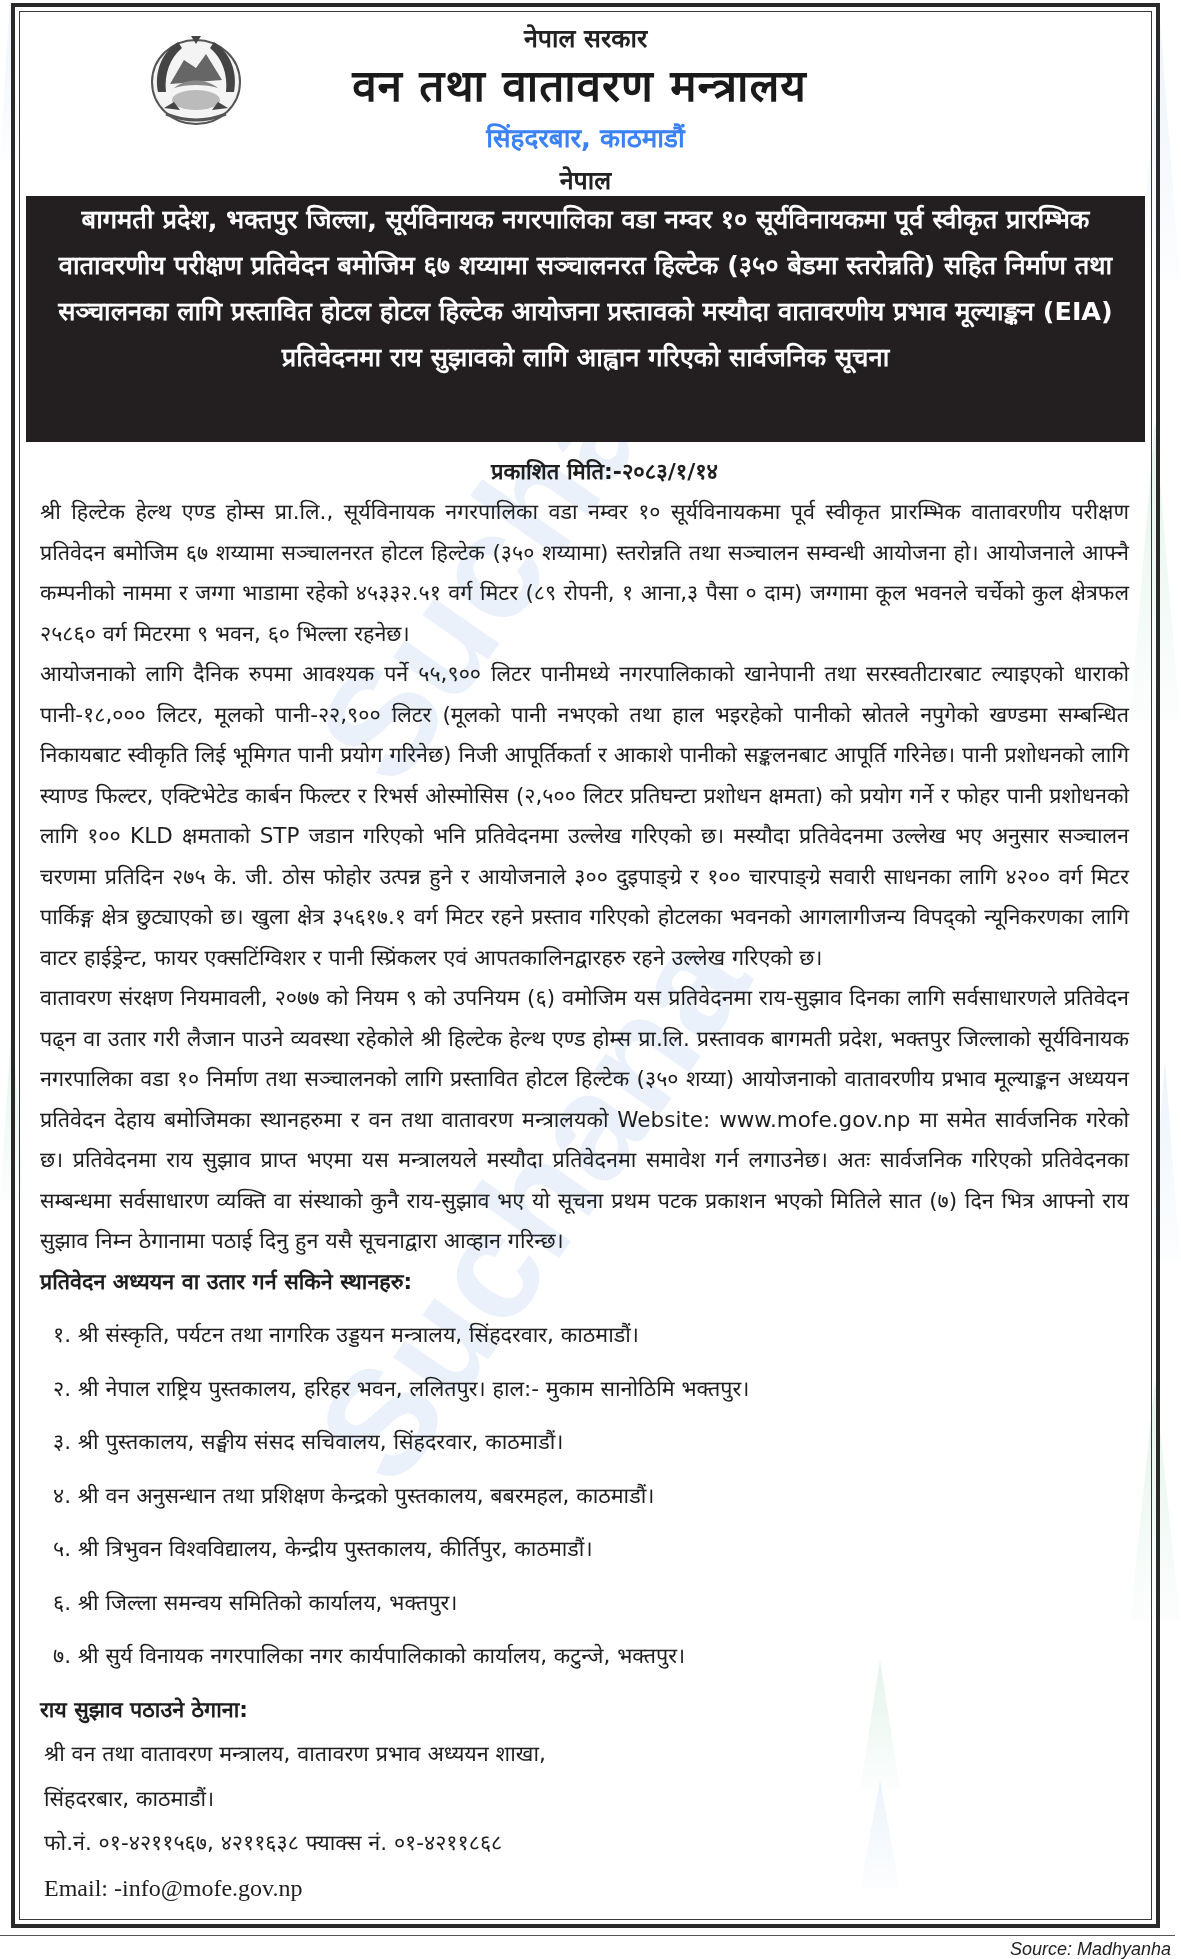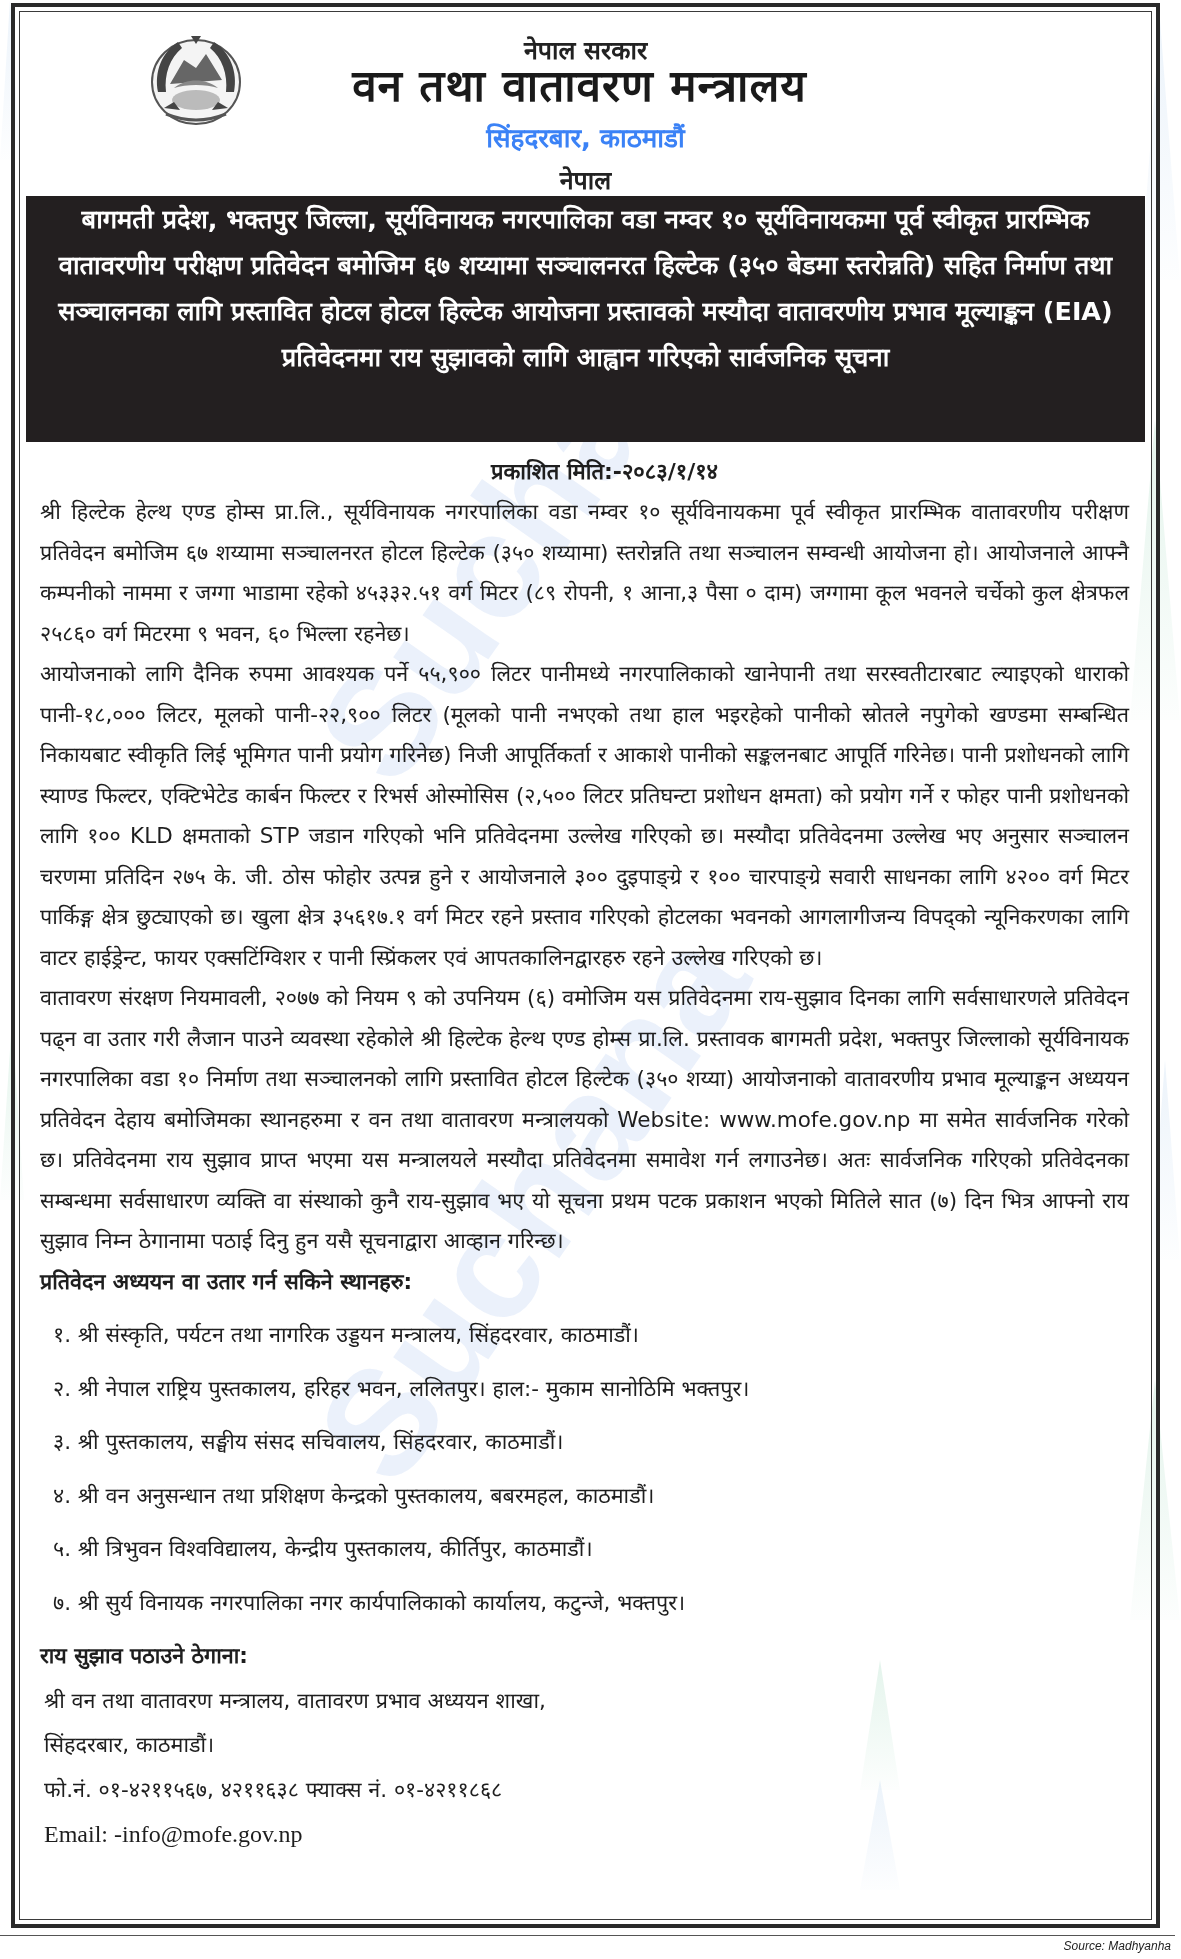--- a/index.html
+++ b/index.html
@@ -76,21 +76,20 @@
       height: 96px;
     }
     .gov-line {
       position: absolute;
       left: 0; right: 0;
       top: 8px;
       text-align: center;
       font-size: 25px;
       font-weight: bold;
       color: #222;
-      margin-top: 12px;
     }
     .ministry-title {
       position: absolute;
       left: 0; right: 12px;
       top: 42px;
       text-align: center;
       font-size: 44px;
       font-weight: bold;
       color: #1a1a1a;
       letter-spacing: 1px;
@@ -190,21 +189,21 @@
       height: 0;
       border-top: 1.5px solid #555;
       z-index: 1;
     }
     .source {
       position: absolute;
       right: 10px;
       top: 1939px;
       font-family: "Liberation Sans", sans-serif;
       font-style: italic;
-      font-size: 12px;
+      font-size: 18px;
       color: #222;
       z-index: 1;
     }
   </style>
 </head>
 <body>
 
 <div class="watermark" style="left:0;top:0;width:1181px;height:1959px;">
   <div class="wm-shard" style="left:1140px;top:20px;width:40px;height:260px;"></div>
   <div class="wm-shard green" style="left:1130px;top:420px;width:50px;height:300px;"></div>
@@ -251,20 +250,21 @@
       <p class="para">आयोजनाको लागि दैनिक रुपमा आवश्यक पर्ने ५५,९०० लिटर पानीमध्ये नगरपालिकाको खानेपानी तथा सरस्वतीटारबाट ल्याइएको धाराको पानी-१८,००० लिटर, मूलको पानी-२२,९०० लिटर (मूलको पानी नभएको  तथा हाल भइरहेको पानीको स्रोतले नपुगेको खण्डमा सम्बन्धित निकायबाट स्वीकृति लिई भूमिगत पानी प्रयोग गरिनेछ) निजी आपूर्तिकर्ता र आकाशे पानीको सङ्कलनबाट आपूर्ति गरिनेछ। पानी प्रशोधनको लागि स्याण्ड फिल्टर, एक्टिभेटेड कार्बन फिल्टर र रिभर्स ओस्मोसिस (२,५०० लिटर प्रतिघन्टा प्रशोधन क्षमता) को प्रयोग गर्ने र फोहर पानी प्रशोधनको लागि १०० KLD क्षमताको STP जडान गरिएको भनि प्रतिवेदनमा उल्लेख गरिएको छ। मस्यौदा प्रतिवेदनमा उल्लेख भए अनुसार सञ्चालन चरणमा प्रतिदिन २७५ के. जी. ठोस फोहोर उत्पन्न हुने र आयोजनाले ३०० दुइपाङ्ग्रे र १०० चारपाङ्ग्रे सवारी साधनका लागि ४२०० वर्ग मिटर पार्किङ्ग क्षेत्र छुट्याएको छ। खुला क्षेत्र ३५६१७.१ वर्ग मिटर रहने प्रस्ताव गरिएको होटलका भवनको आगलागीजन्य विपद्को न्यूनिकरणका लागि वाटर हाईड्रेन्ट, फायर एक्सटिंग्विशर र पानी स्प्रिंकलर एवं आपतकालिनद्वारहरु रहने उल्लेख गरिएको छ।</p>
       <p class="para">वातावरण संरक्षण नियमावली, २०७७ को नियम ९ को उपनियम (६) वमोजिम यस प्रतिवेदनमा राय-सुझाव दिनका लागि सर्वसाधारणले प्रतिवेदन पढ्न वा उतार गरी लैजान पाउने व्यवस्था रहेकोले श्री हिल्टेक हेल्थ एण्ड होम्स प्रा.लि. प्रस्तावक बागमती प्रदेश, भक्तपुर जिल्लाको सूर्यविनायक नगरपालिका वडा १० निर्माण तथा सञ्चालनको लागि प्रस्तावित होटल हिल्टेक (३५० शय्या) आयोजनाको वातावरणीय प्रभाव मूल्याङ्कन अध्ययन प्रतिवेदन देहाय बमोजिमका स्थानहरुमा र वन तथा वातावरण मन्त्रालयको Website: www.mofe.gov.np मा समेत सार्वजनिक गरेको छ। प्रतिवेदनमा राय सुझाव प्राप्त भएमा यस मन्त्रालयले मस्यौदा प्रतिवेदनमा समावेश गर्न लगाउनेछ। अतः सार्वजनिक गरिएको प्रतिवेदनका सम्बन्धमा सर्वसाधारण व्यक्ति वा संस्थाको कुनै राय-सुझाव भए यो सूचना प्रथम पटक प्रकाशन भएको मितिले सात (७) दिन भित्र आफ्नो राय सुझाव निम्न ठेगानामा पठाई दिनु हुन यसै सूचनाद्वारा आव्हान गरिन्छ।</p>
 
       <p class="section-heading">प्रतिवेदन अध्ययन वा उतार गर्न सकिने स्थानहरु:</p>
       <ul class="list">
         <li>१. श्री संस्कृति, पर्यटन तथा नागरिक उड्डयन मन्त्रालय,  सिंहदरवार, काठमाडौं।</li>
         <li>२. श्री नेपाल राष्ट्रिय पुस्तकालय, हरिहर भवन, ललितपुर। हाल:- मुकाम सानोठिमि भक्तपुर।</li>
         <li>३. श्री पुस्तकालय, सङ्घीय संसद सचिवालय, सिंहदरवार, काठमाडौं।</li>
         <li>४. श्री वन अनुसन्धान तथा प्रशिक्षण केन्द्रको पुस्तकालय, बबरमहल, काठमाडौं।</li>
         <li>५. श्री त्रिभुवन विश्वविद्यालय, केन्द्रीय पुस्तकालय, कीर्तिपुर, काठमाडौं।</li>
+        <li>६. श्री जिल्ला समन्वय समितिको कार्यालय, भक्तपुर।</li>
         <li>७. श्री सुर्य विनायक नगरपालिका नगर कार्यपालिकाको कार्यालय, कटुन्जे, भक्तपुर।</li>
       </ul>
 
       <p class="section-heading">राय सुझाव पठाउने ठेगाना:</p>
       <p class="addr-line">श्री वन तथा वातावरण मन्त्रालय, वातावरण प्रभाव अध्ययन शाखा,</p>
       <p class="addr-line">सिंहदरबार, काठमाडौं।</p>
       <p class="addr-line">फो.नं. ०१-४२११५६७, ४२११६३८ फ्याक्स नं. ०१-४२११८६८</p>
       <p class="addr-line email-line">Email: -info@mofe.gov.np</p>
     </div>
 

